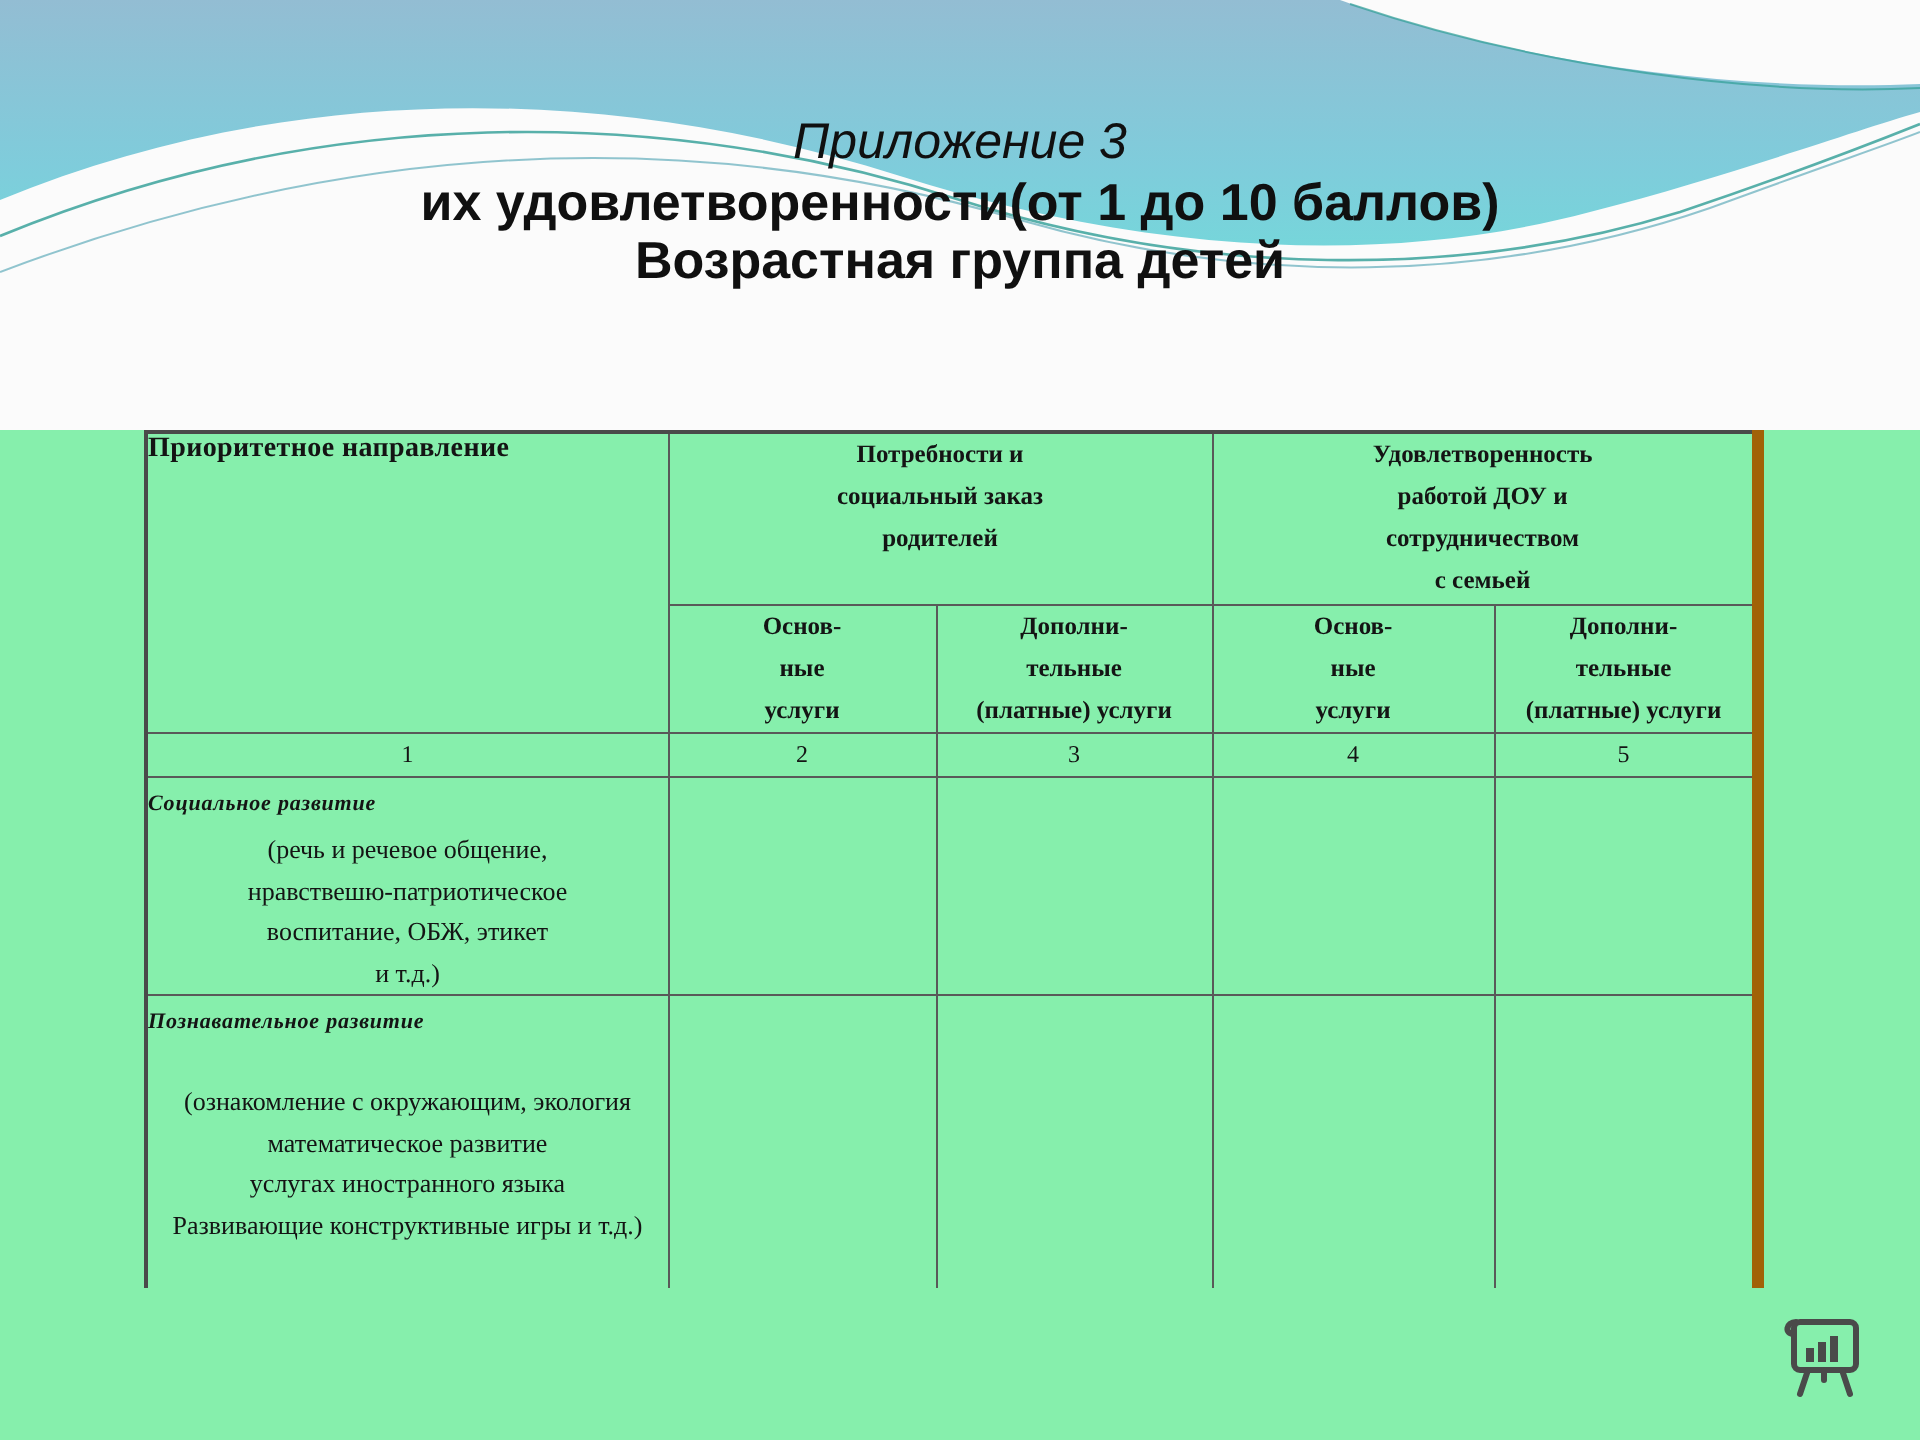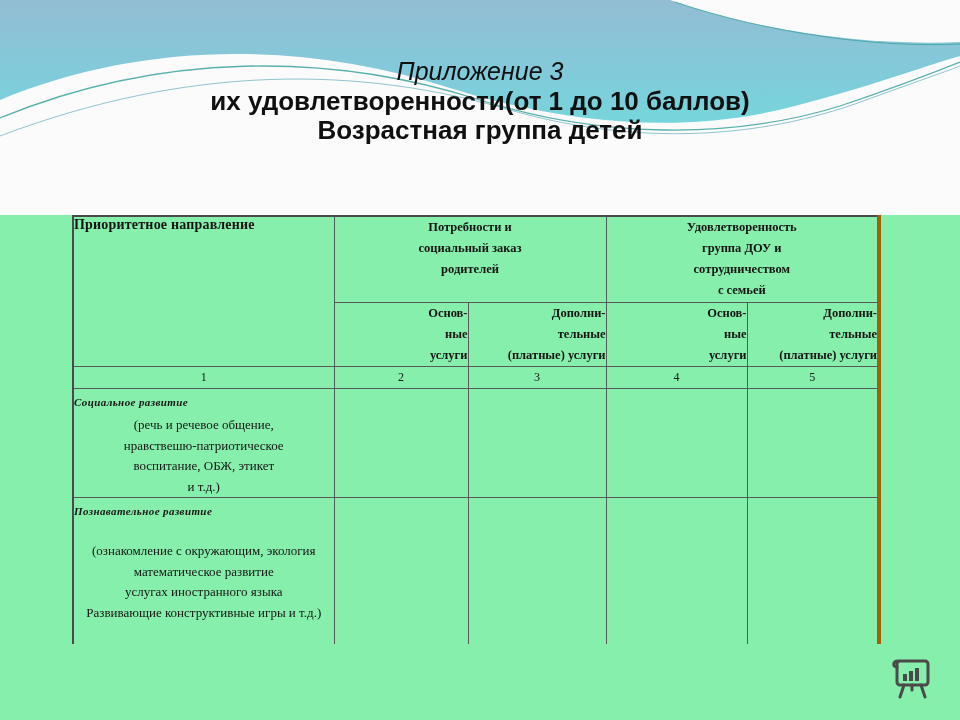--- a/index.html
+++ b/index.html
@@ -5,26 +5,26 @@
   html,body{margin:0;padding:0;}
   .slide{position:relative;width:960px;height:720px;background:#86efac;overflow:hidden;
          font-family:"Liberation Sans",sans-serif;}
   svg.decor{position:absolute;top:0;left:0;z-index:1;}
   .title-block{position:absolute;top:56px;left:0;width:100%;text-align:center;color:#101010;z-index:2;}
   .appendix{font-style:italic;font-size:25px;line-height:31px;font-weight:400;}
   .tline{font-size:26px;font-weight:700;line-height:29px;}
   table.form{position:absolute;top:215px;left:72px;width:806px;z-index:2;
              border-collapse:collapse;table-layout:fixed;
              font-family:"Liberation Serif","DejaVu Serif",serif;color:#141414;
-             border-top:2px solid #4a4a4a;border-left:2px solid #4a4a4a;border-right:4px solid #a16207;}
+             border-top:2px solid #4a4a4a;border-left:2px solid #4a4a4a;border-right:6px solid #a16207;}
   table.form td{border:1px solid #595959;padding:0;vertical-align:top;overflow:hidden;}
   tr.lastrow td{border-bottom:none;}
   .cell-priority{vertical-align:middle;padding:0 4px 0 6px;font-weight:700;font-size:14px;letter-spacing:.2px;}
   .cell-group{text-align:center;font-weight:700;font-size:12.5px;line-height:21px;padding-top:3px;height:85px;}
-  .cell-sub{text-align:right;font-weight:700;font-size:12.5px;line-height:21px;height:63px;vertical-align:middle;}
+  .cell-sub{text-align:center;font-weight:700;font-size:12.5px;line-height:21px;height:63px;vertical-align:middle;}
   .cell-num{text-align:center;font-size:12px;height:21px;line-height:20px;vertical-align:middle;}
   .cell-desc{padding:2px 8px 0 6px;}
   .r4 td{height:104px;}
   .r5 td{height:146px;margin-top:16px;}
   .row-title{font-weight:700;font-style:italic;font-size:11px;letter-spacing:.4px;line-height:25px;padding-top:1px;}
   .desc-line{font-size:13px;line-height:20.5px;text-align:center;}
   .spacer{height:17px;}
   .logo{position:absolute;right:26px;bottom:20px;display:flex;align-items:center;gap:7px;z-index:2;}
   .logo-text{font-size:29px;color:#6e6e6e;letter-spacing:.5px;font-family:"Liberation Sans",sans-serif;}
 </style>
@@ -68,21 +68,21 @@
       <td rowspan="2" class="cell-priority">
         <span>Приоритетное направление</span>
       </td>
       <td colspan="2" class="cell-group">
         <div>Потребности и</div>
         <div>социальный заказ</div>
         <div>родителей</div>
       </td>
       <td colspan="2" class="cell-group">
         <div>Удовлетворенность</div>
-        <div>группа ДОУ и</div>
+        <div>работой ДОУ и</div>
         <div>сотрудничеством</div>
         <div>с семьей</div>
       </td>
     </tr>
     <tr>
       <td class="cell-sub">
         <div>Основ-</div>
         <div>ные</div>
         <div>услуги</div>
       </td>

